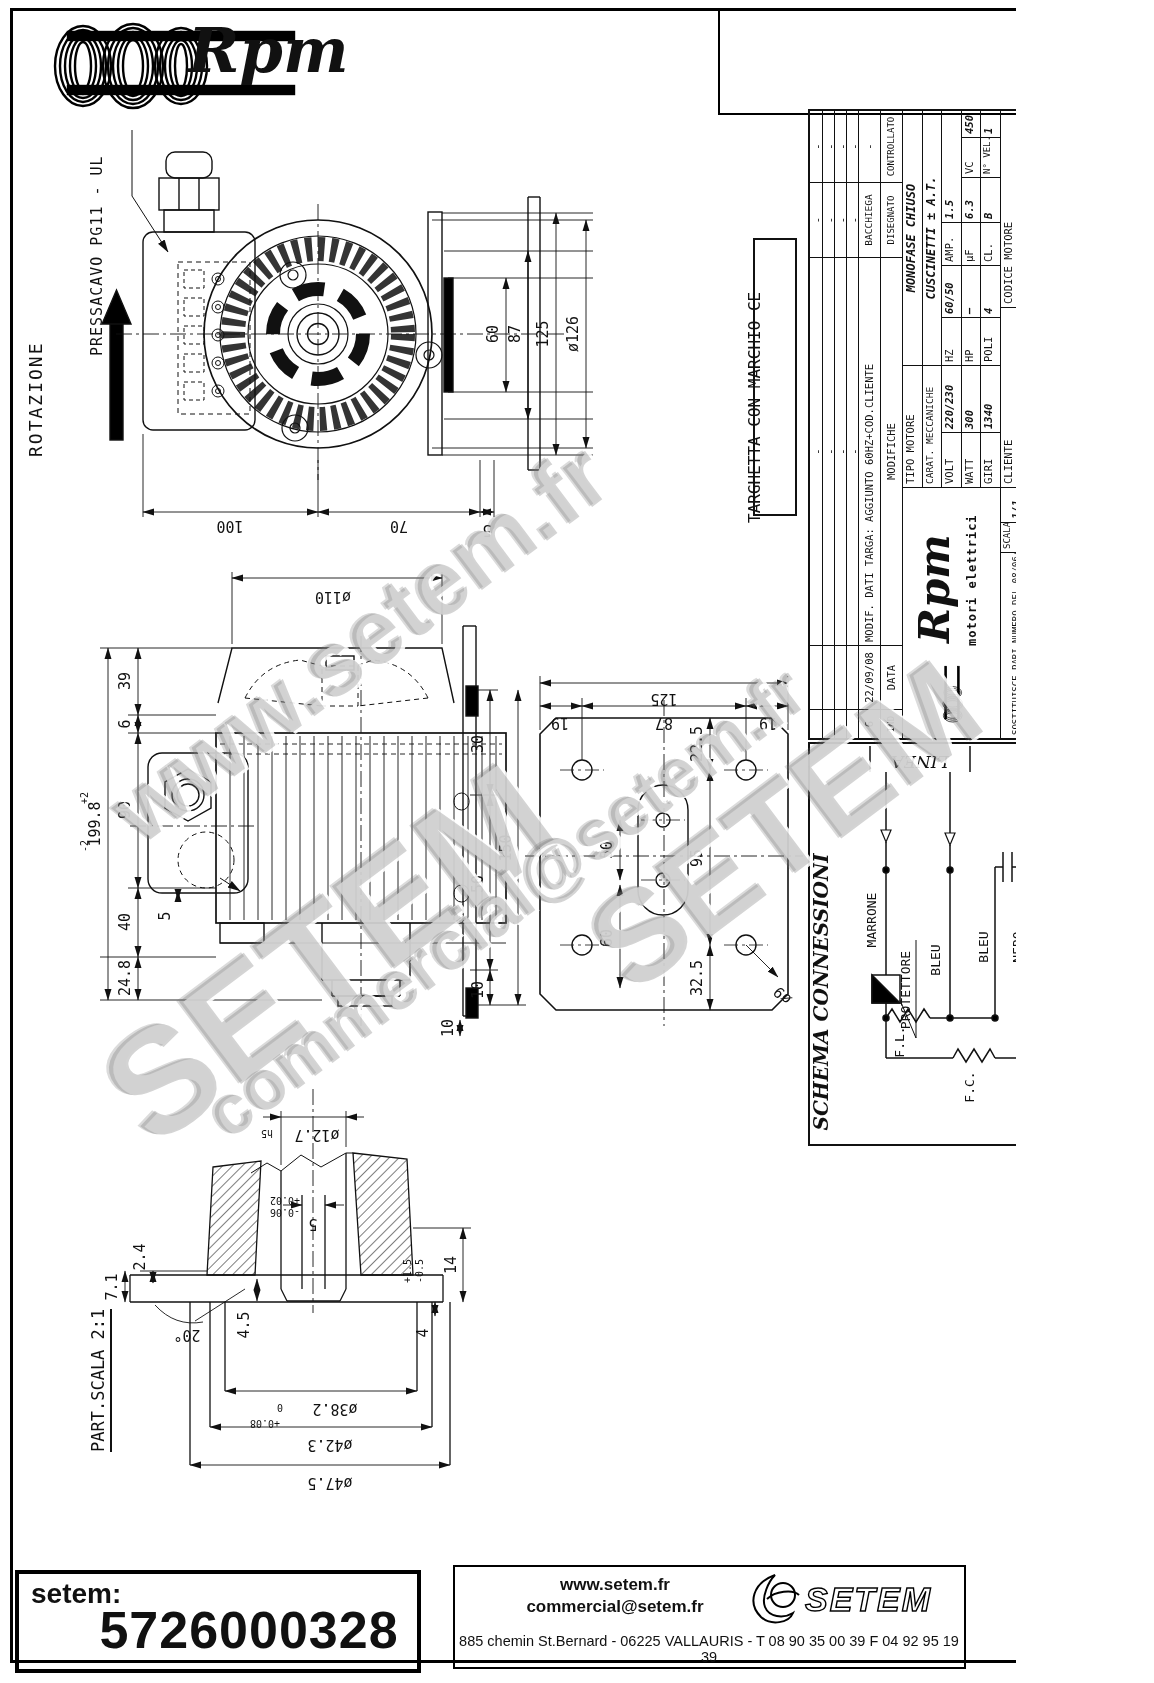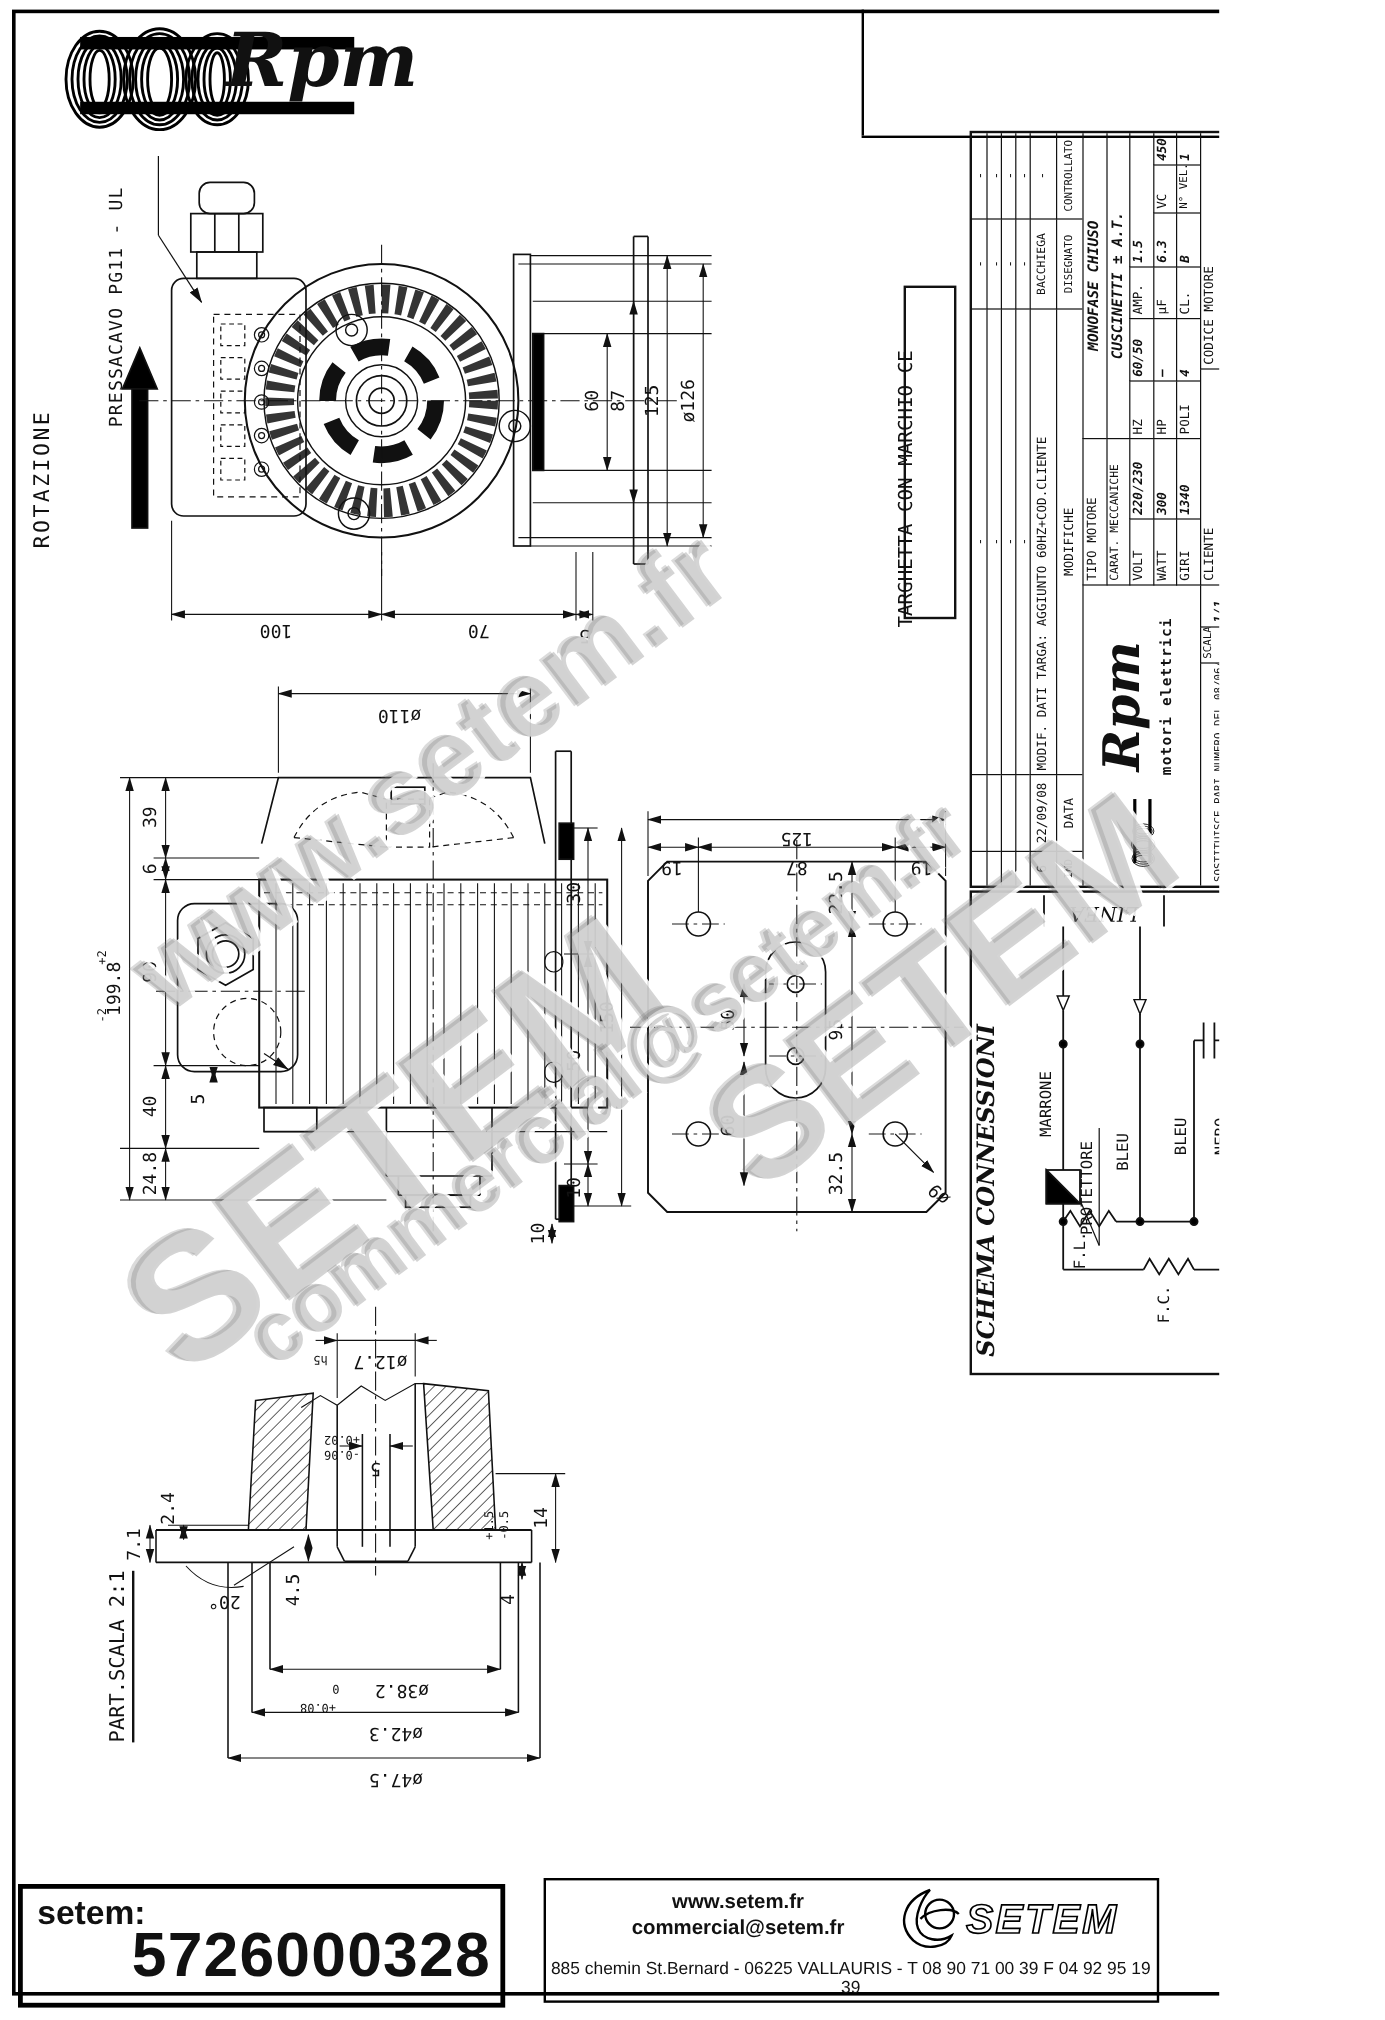--- a/index.html
+++ b/index.html
@@ -37,21 +37,21 @@
   svg{position:absolute;overflow:visible;}
   svg text{font-family:"DejaVu Sans Mono",monospace;font-size:15px;fill:#111;}
   text.small{font-size:10px;} text.ital{font-style:italic;font-family:"DejaVu Serif",serif;}
   
   .wm{position:absolute;font-family:"Liberation Sans",sans-serif;font-weight:bold;
       color:rgba(120,120,120,0.32);text-shadow:3px 3px 0 rgba(255,255,255,0.9),-2px -2px 0 rgba(110,110,110,0.25);
       transform:rotate(-37deg);transform-origin:left top;pointer-events:none;z-index:40;white-space:nowrap;}
   
   #code-box{left:15px;top:1570px;width:398px;height:95px;border:4px solid #000;}
   #code-label{position:absolute;left:12px;top:4px;font-family:"Liberation Sans",sans-serif;font-weight:bold;font-size:28px;}
-  #code-value{position:absolute;left:70px;top:26px;width:320px;text-align:right;
+  #code-value{position:absolute;left:70px;top:26px;width:320px;text-align:center;
       font-family:"Liberation Sans",sans-serif;font-weight:bold;font-size:52px;letter-spacing:1px;}
   #addr-box{left:453px;top:1565px;width:509px;height:100px;border:2px solid #000;
       font-family:"Liberation Sans",sans-serif;}
   #site-line{position:absolute;left:40px;top:8px;width:240px;text-align:center;font-weight:bold;font-size:17px;}
   #email-line{position:absolute;left:40px;top:30px;width:240px;text-align:center;font-weight:bold;font-size:17px;}
   #addr-line{position:absolute;left:4px;top:66px;width:500px;text-align:center;font-size:14.5px;}
   #setem-logo{position:absolute;left:290px;top:2px;width:212px;height:60px;}
 </style>
 </head>
 <body>
@@ -640,15 +640,15 @@
     <div id="site-line">www.setem.fr</div>
     <div id="email-line">commercial@setem.fr</div>
     <svg id="setem-logo" viewBox="0 0 212 60">
       <g>
         <path d="M30,6 C8,14 2,34 16,48 C26,57 44,54 48,44 C38,50 24,48 20,38 C16,28 24,12 30,6 Z" fill="none" stroke="#000" stroke-width="2"></path>
         <circle cx="38" cy="26" r="12" fill="none" stroke="#000" stroke-width="2"></circle>
         <path d="M22,30 C30,22 48,20 54,26" fill="none" stroke="#000" stroke-width="2"></path>
       </g>
       <text x="60" y="42" style="font-family:'Liberation Sans',sans-serif;font-size:34px;font-style:italic;font-weight:bold;fill:#fff;stroke:#000;stroke-width:1.4px;letter-spacing:2px;">SETEM</text>
     </svg>
-    <div id="addr-line">885 chemin St.Bernard  -  06225 VALLAURIS  -  T 08 90 71 00 39   F 04 92 95 19 39</div>
+    <div id="addr-line">885 chemin St.Bernard  -  06225 VALLAURIS  -  T 08 90 35 00 39   F 04 92 95 19 39</div>
   </div>
 </div>
 
 </body></html>

